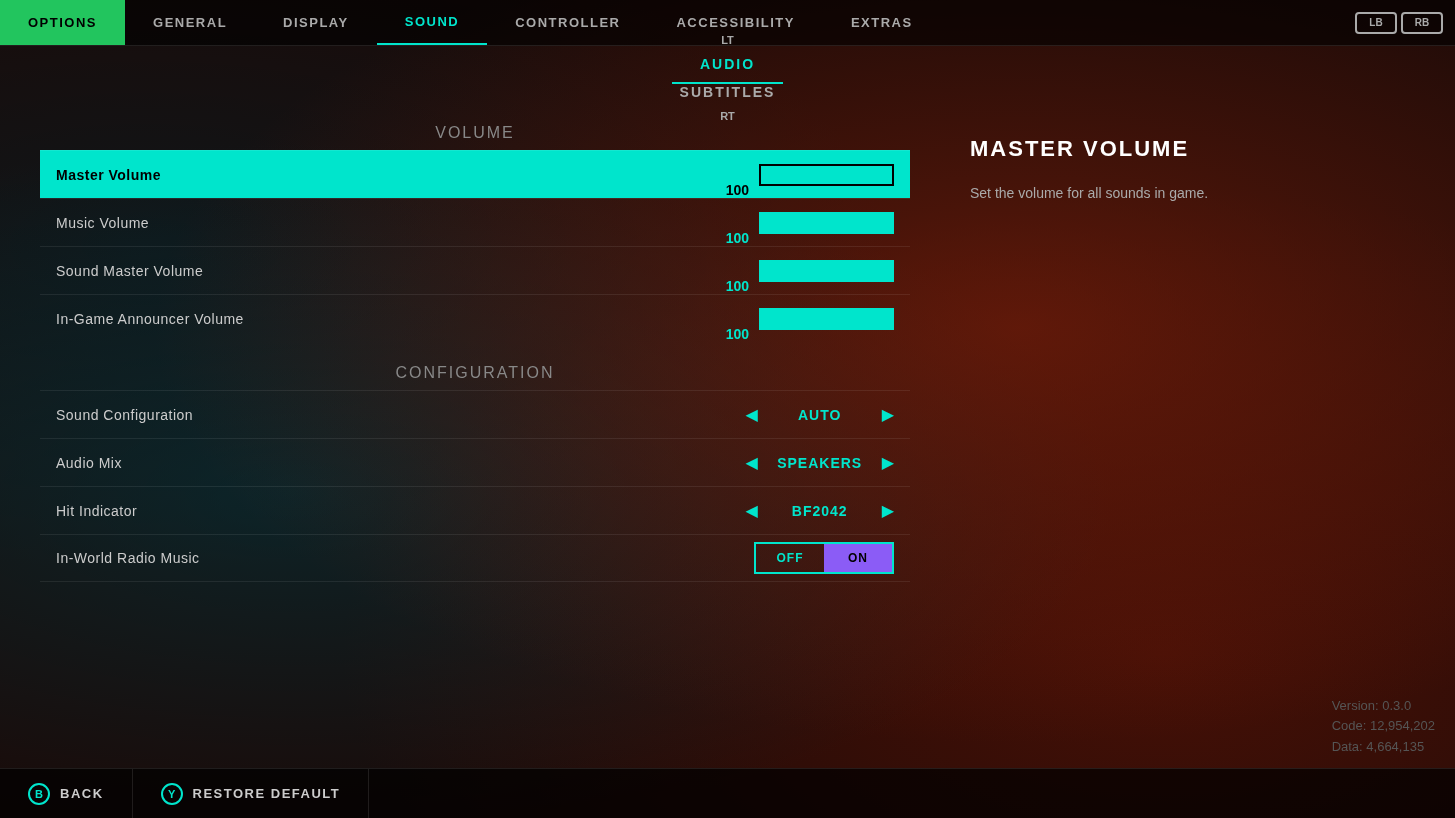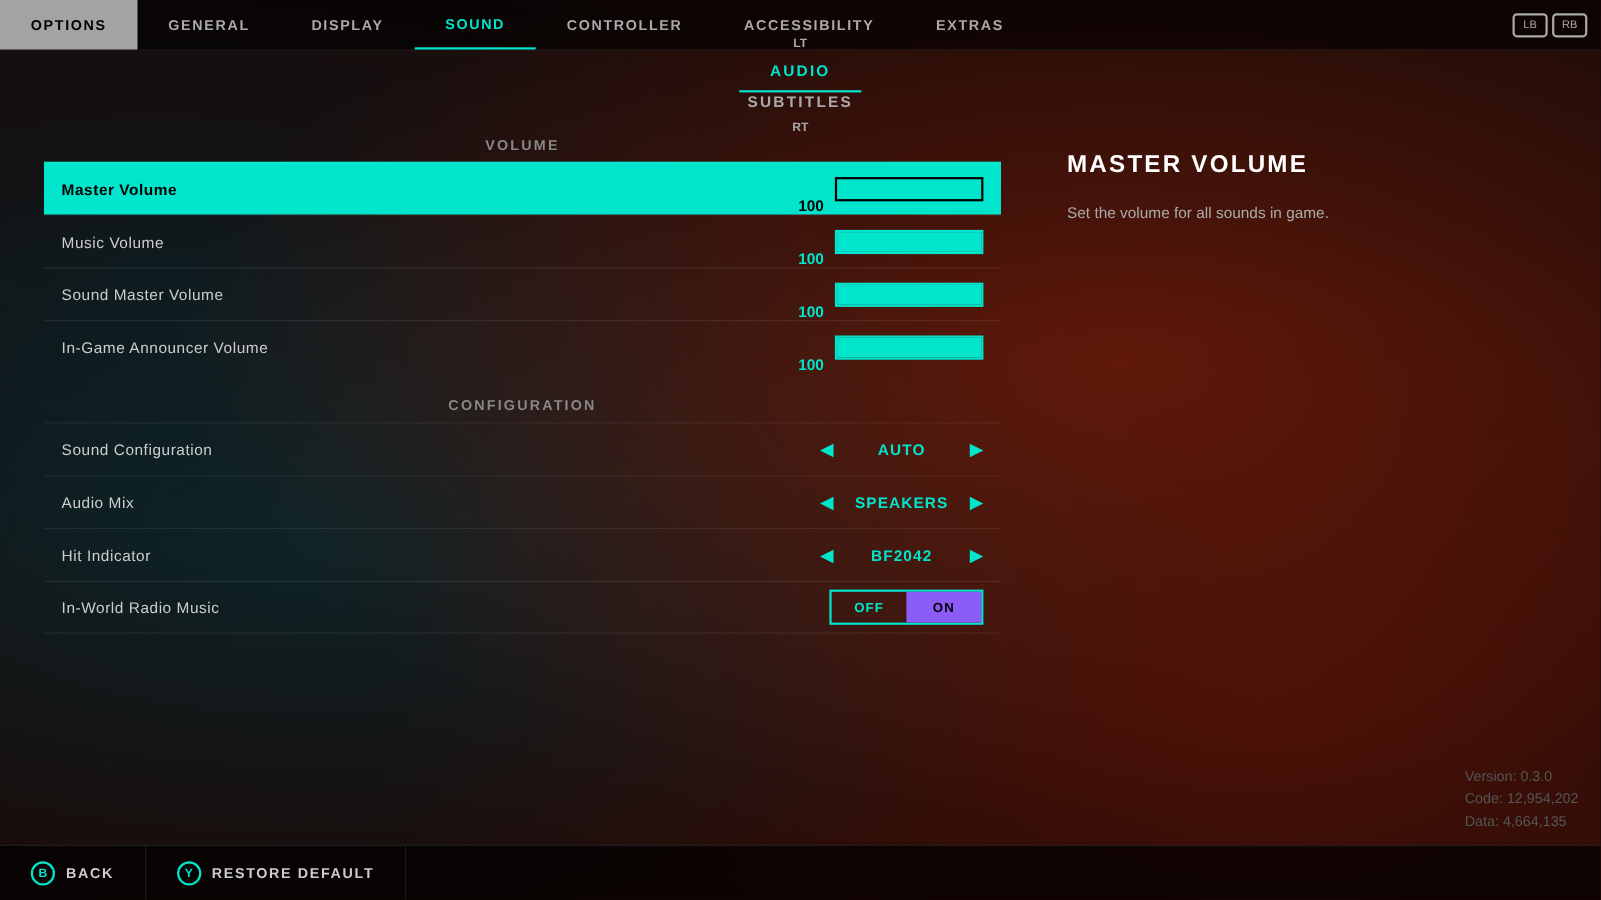--- a/index.html
+++ b/index.html
@@ -44,48 +44,48 @@
       font-size: 13px;
       font-weight: 700;
       letter-spacing: 1.5px;
       color: #aaa;
       cursor: pointer;
       text-transform: uppercase;
       position: relative;
     }
 
     .nav-tab.options-tab {
-      background: #a3a3a3;
+      background: #22c55e;
       color: #000;
     }
 
     .nav-tab.sound-tab {
       color: #00e5cc;
       border-bottom: 2px solid #00e5cc;
     }
 
     .nav-controller-buttons {
       margin-left: auto;
       display: flex;
       align-items: center;
       gap: 4px;
       padding-right: 12px;
     }
 
     .ctrl-btn {
-      width: 32px;
+      width: 42px;
       height: 22px;
       border: 2px solid #aaa;
       border-radius: 4px;
       display: flex;
       align-items: center;
       justify-content: center;
       color: #aaa;
       font-size: 10px;
-      font-weight: 400;
+      font-weight: 700;
     }
 
     
     .sub-tabs {
       position: relative;
       z-index: 10;
       display: flex;
       align-items: center;
       justify-content: center;
       gap: 0;
@@ -129,22 +129,22 @@
 
     
     .settings-panel {
       flex: 0 0 870px;
       max-width: 870px;
     }
 
     .section-label {
       text-align: center;
       color: #888;
-      font-size: 13px;
-      font-weight: 700;
+      font-size: 16px;
+      font-weight: 400;
       letter-spacing: 2px;
       padding: 8px 0;
       text-transform: uppercase;
     }
 
     .setting-row {
       display: flex;
       align-items: center;
       padding: 0 16px;
       height: 48px;

